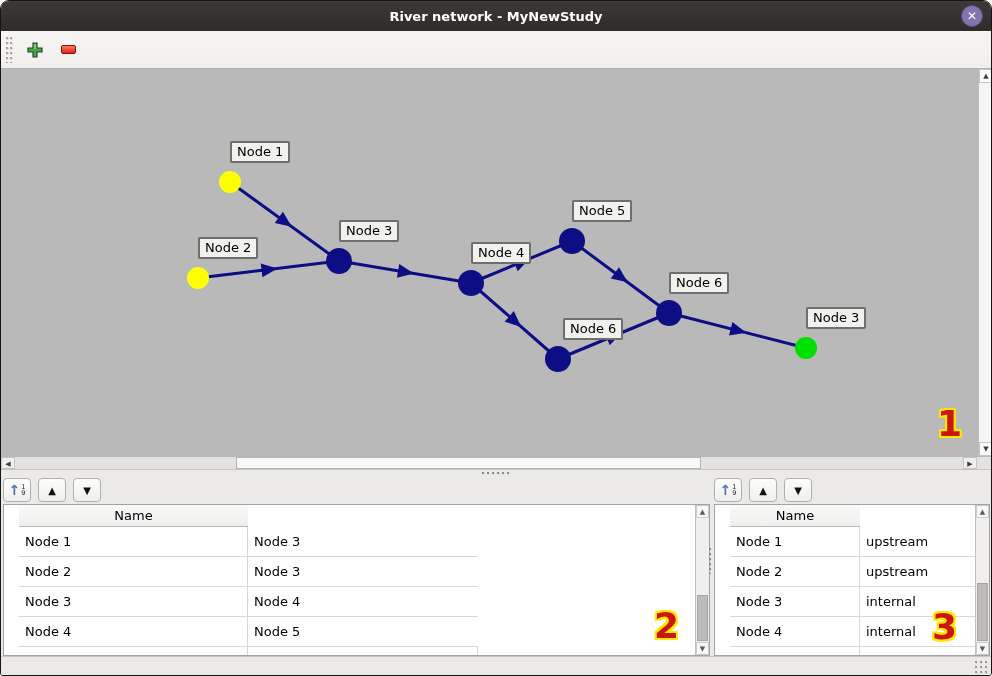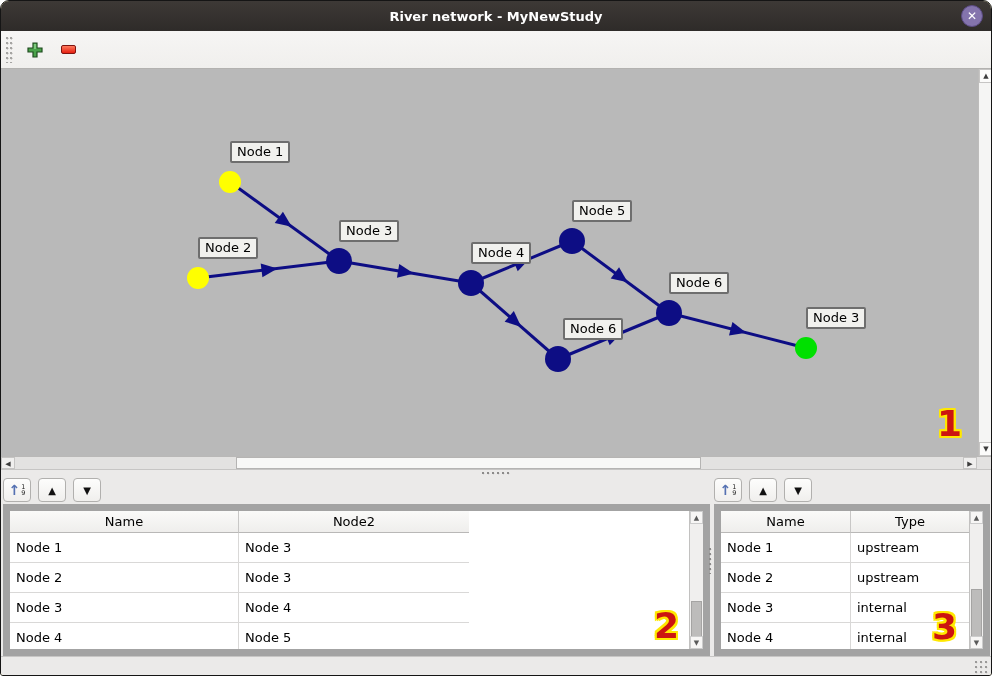--- a/index.html
+++ b/index.html
@@ -105,21 +105,21 @@
     background: linear-gradient(#fdfdfc, #f0efed);
     display: flex; align-items: center; justify-content: center;
     font-size: 10px; color: #111;
   }
   .sort-glyph { display: flex; align-items: center; }
   .sort-arrow { color: #5571b2; font-weight: bold; font-size: 14px; line-height: 14px; }
   .sort-digits { display: flex; flex-direction: column; font-size: 6.5px; line-height: 6px; color: #222; margin-left: 1px; }
 
   .gtable {
     position: relative; height: 152px; background: #ffffff;
-    border: 7px solid #a3a3a3; overflow: hidden;
+    border: 1px solid #a3a3a3; overflow: hidden; padding-left: 15px;
   }
   .tscroll {
     position: absolute; right: 0; top: 0; bottom: 0; width: 14px;
     background: #f0efee; border-left: 1px solid #c2c1c0;
   }
   .ts-arrow { position: absolute; left: 0; width: 100%; height: 13px; color: #5a5a5a; font-size: 7px;
     text-align: center; line-height: 12px; background: #f7f6f5; border: 1px solid #ccc; }
   .ts-up { top: 0; } .ts-down { bottom: 0; }
   .ts-thumb { position: absolute; left: 1px; right: 1px; background: #bdbcbb; border: 1px solid #a5a4a3; }
 
@@ -271,21 +271,20 @@
           <span>▲</span>
         </div>
         <div class="small-btn">
           <span>▼</span>
         </div>
       </div>
       <div class="gtable t-left" id="table-left">
         <div class="tcontent">
           <div class="thead">
               <div class="th">Name</div>
-              <div class="th">Node2</div>
             </div>
           <div class="tbody">
               <div class="tr">
                 <div class="td">Node 1</div>
                 <div class="td">Node 3</div>
               </div>
               <div class="tr">
                 <div class="td">Node 2</div>
                 <div class="td">Node 3</div>
               </div>
@@ -329,21 +328,20 @@
           <span>▲</span>
         </div>
         <div class="small-btn">
           <span>▼</span>
         </div>
       </div>
       <div class="gtable t-right" id="table-right">
         <div class="tcontent">
           <div class="thead">
               <div class="th">Name</div>
-              <div class="th">Type</div>
             </div>
           <div class="tbody">
               <div class="tr">
                 <div class="td">Node 1</div>
                 <div class="td">upstream</div>
               </div>
               <div class="tr">
                 <div class="td">Node 2</div>
                 <div class="td">upstream</div>
               </div>

